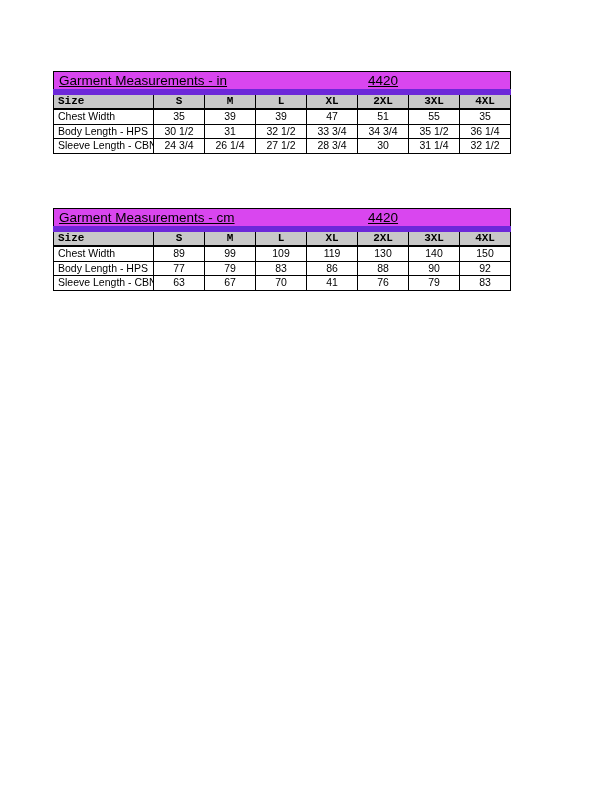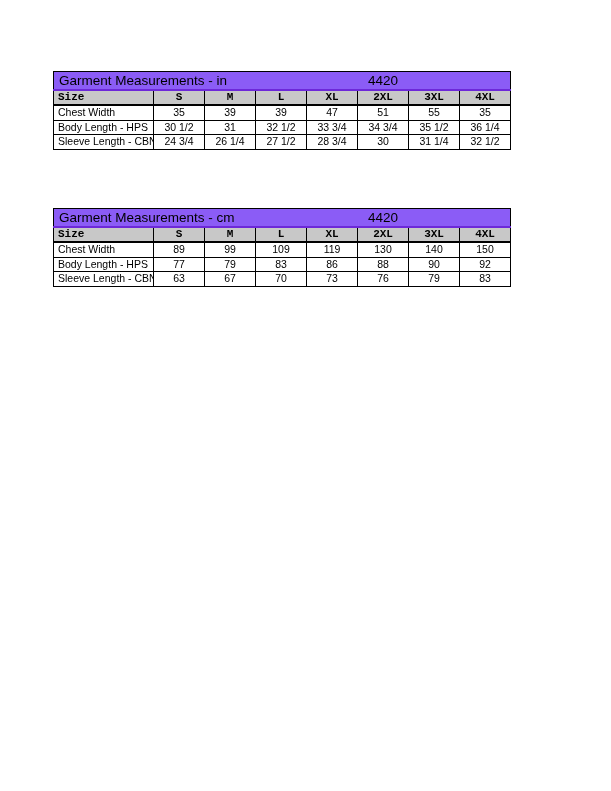--- a/index.html
+++ b/index.html
@@ -28,27 +28,28 @@
   table.meas td {
     border: 1px solid #000000;
     padding: 0;
     overflow: hidden;
     white-space: nowrap;
     color: #000000;
   }
 
   
   tr.title-row td {
-    background: #8b5cf6;
+    background: #d946ef;
     height: 17px;
     font-size: 13.5px;
     line-height: 17px;
-    border-bottom: 2px solid #6d28d9;
+    border-bottom: 6px solid #6d28d9;
     border-left: none;
     border-right: none;
+    text-decoration: underline;
   }
   tr.title-row td.first { border-left: 1px solid #000000; padding-left: 5px; }
   tr.title-row td.last  { border-right: 1px solid #000000; }
   tr.title-row td.code-cell { text-align: center; }
 
   
   tr.header-row td {
     background: #C8C8C8;
     height: 13px;
     font-size: 11px;
@@ -180,21 +181,21 @@
         <td>86</td>
         <td>88</td>
         <td>90</td>
         <td>92</td>
       </tr>
       <tr class="data-row">
         <td class="row-label">Sleeve Length - CBN</td>
         <td>63</td>
         <td>67</td>
         <td>70</td>
-        <td>73</td>
+        <td>41</td>
         <td>76</td>
         <td>79</td>
         <td>83</td>
       </tr>
     </tbody>
   </table>
 
 </div>
 
 </body></html>

